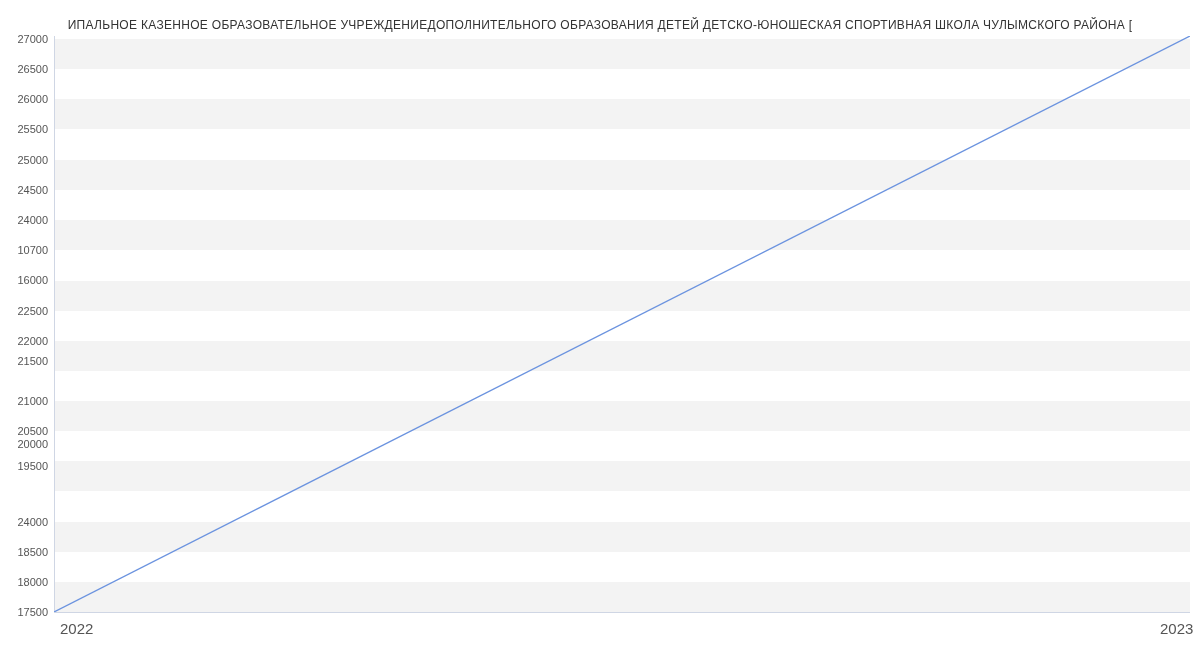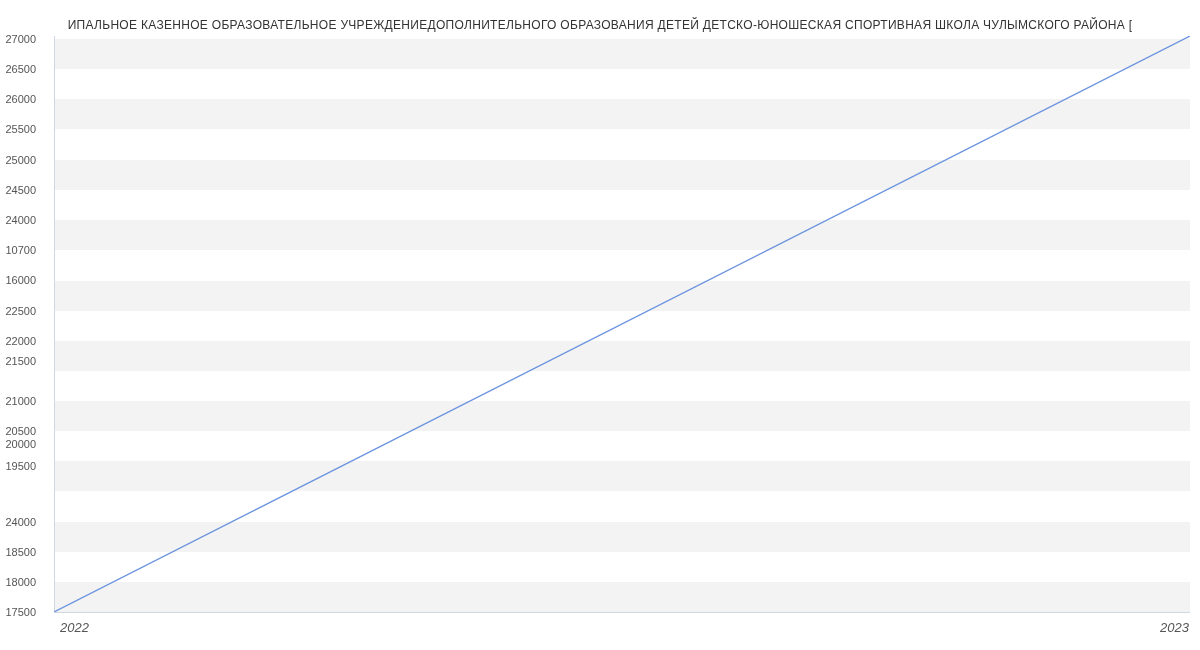--- a/index.html
+++ b/index.html
@@ -43,32 +43,31 @@
     width: 100%;
     background: #f3f3f3;
   }
   .axis-line {
     position: absolute;
     background: #cfd6e4;
   }
   .y-tick-label {
     position: absolute;
     left: 0;
-    width: 36px;
+    width: 48px;
     text-align: right;
     color: #555;
     font-size: 11px;
     transform: translateY(-50%);
   }
   .x-tick-label {
     position: absolute;
     top: 620px;
     color: #555;
-    font-size: 13px;
-    font-style: italic;
+    font-size: 15px;
   }
   svg {
     position: absolute;
     left: 0;
     top: 0;
   }
   .series-line {
     fill: none;
     stroke: #6b93df;
     stroke-width: 1.3;

